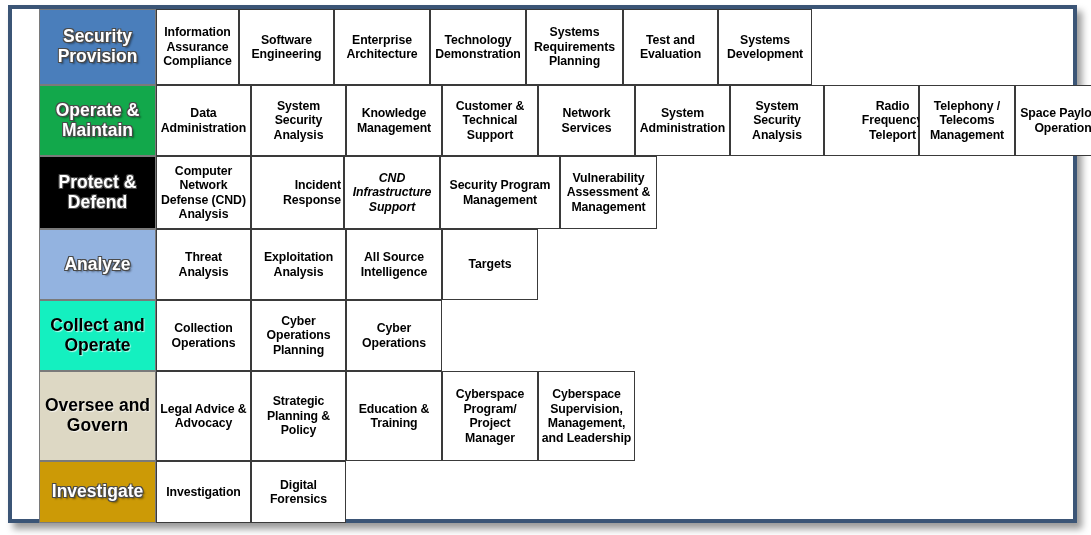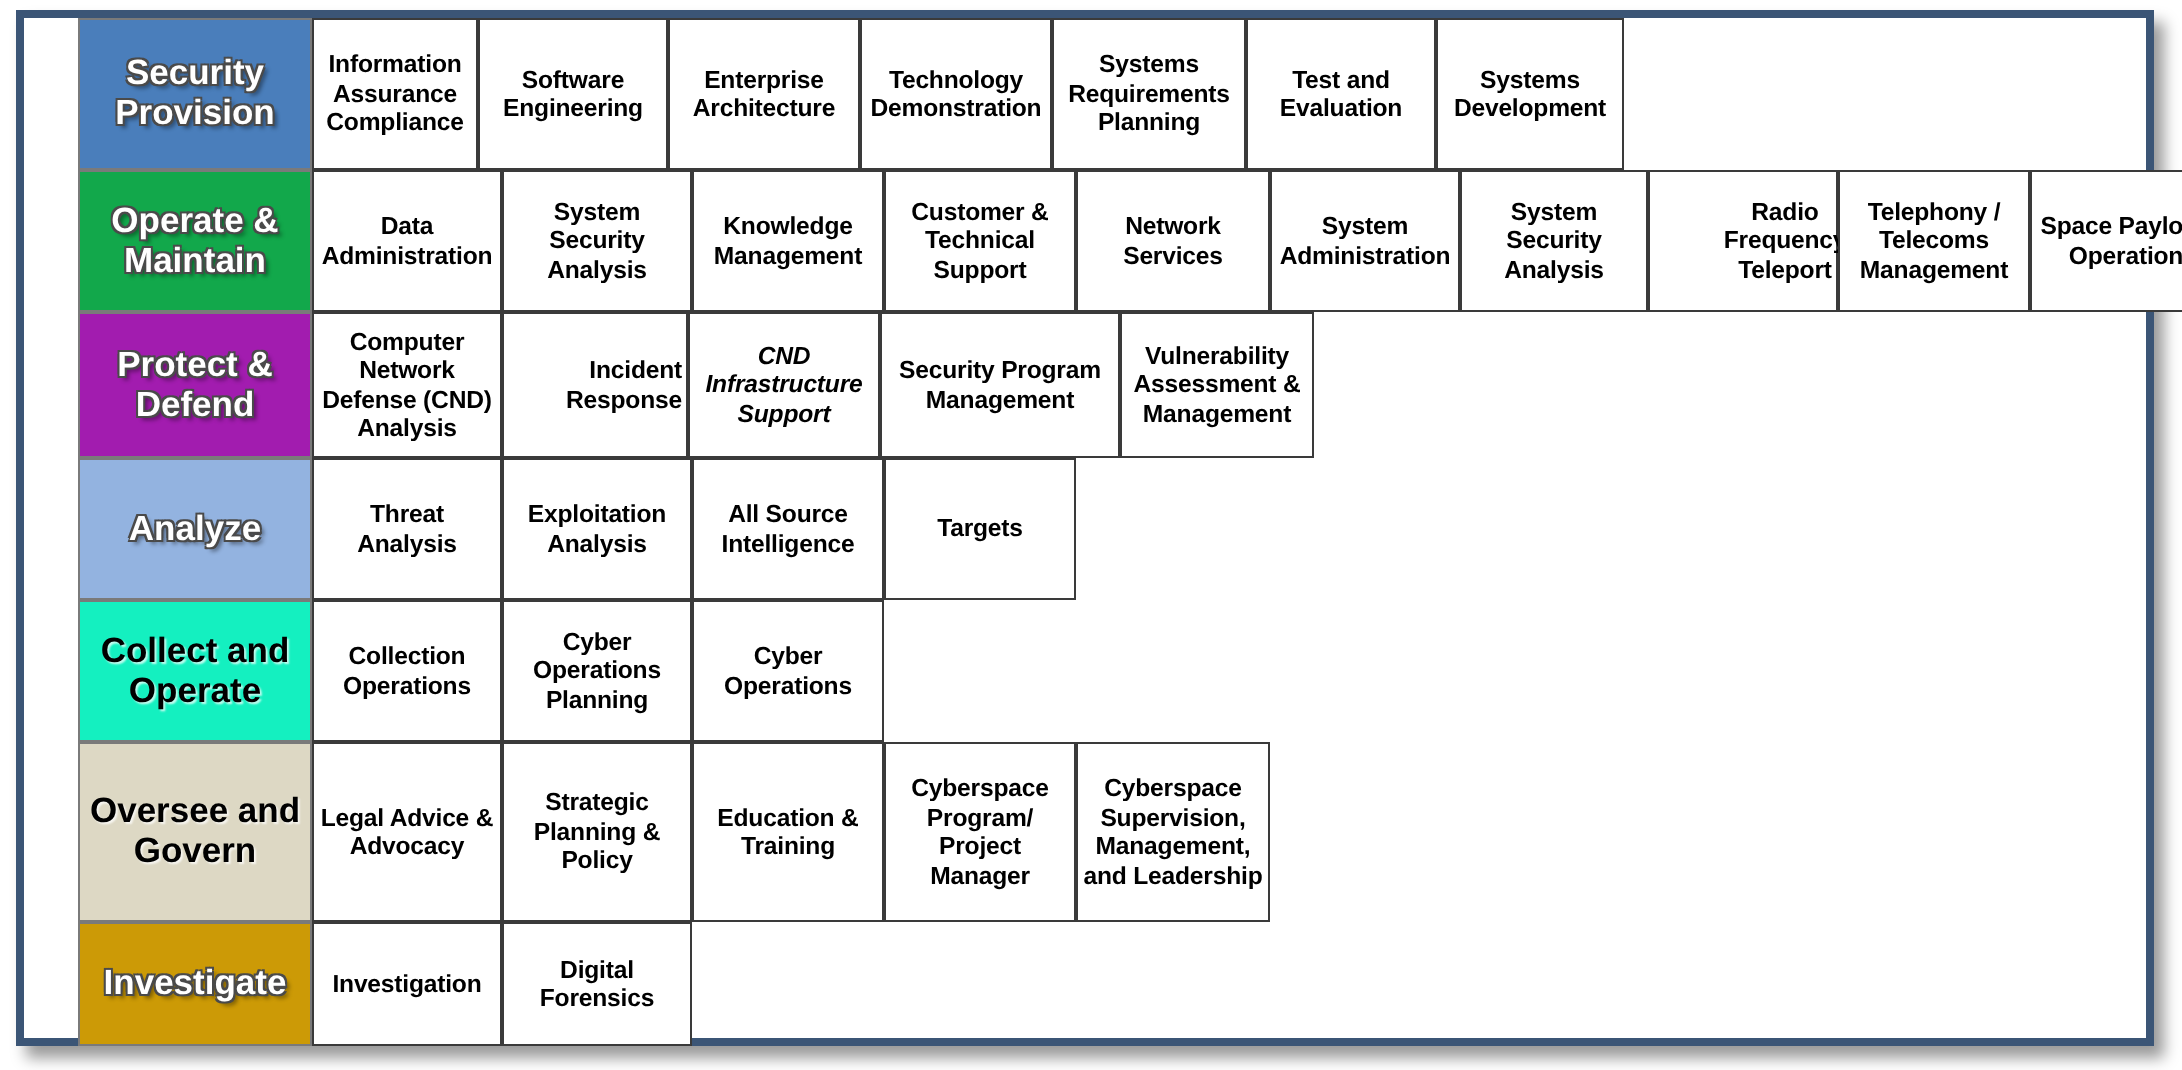--- a/index.html
+++ b/index.html
@@ -110,21 +110,21 @@
         <div class="spec" style="width: 96px; height: 71px;">Knowledge Management</div>
         <div class="spec" style="width: 96px; height: 71px;">Customer &amp; Technical Support</div>
         <div class="spec" style="width: 97px; height: 71px;">Network Services</div>
         <div class="spec" style="width: 95px; height: 71px;">System Administration</div>
         <div class="spec" style="width: 94px; height: 71px;">System Security Analysis</div>
         <div class="spec" style="width: 95px; height: 71px; padding-left: 44px;">Radio Frequency Teleport</div>
         <div class="spec" style="width: 96px; height: 71px;">Telephony / Telecoms Management</div>
         <div class="spec" style="width: 96px; height: 71px;">Space Payload Operation</div>
       </div>
       <div class="row" style="top: 147px; height: 73px;">
-        <div class="cat light-text" style="background: #a21caf; width: 117px; height: 73px;">Protect &amp; Defend</div>
+        <div class="cat light-text" style="background: #000000; width: 117px; height: 73px;">Protect &amp; Defend</div>
         <div class="spec" style="width: 95px; height: 73px;">Computer Network Defense (CND) Analysis</div>
         <div class="spec" style="width: 93px; height: 73px; text-align: right;">Incident Response</div>
         <div class="spec" style="width: 96px; height: 73px; font-style: italic;">CND Infrastructure Support</div>
         <div class="spec" style="width: 120px; height: 73px;">Security Program Management</div>
         <div class="spec" style="width: 97px; height: 73px;">Vulnerability Assessment &amp; Management</div>
       </div>
       <div class="row" style="top: 220px; height: 71px;">
         <div class="cat light-text" style="background: rgb(147, 179, 224); width: 117px; height: 71px;">Analyze</div>
         <div class="spec" style="width: 95px; height: 71px;">Threat Analysis</div>
         <div class="spec" style="width: 95px; height: 71px;">Exploitation Analysis</div>

